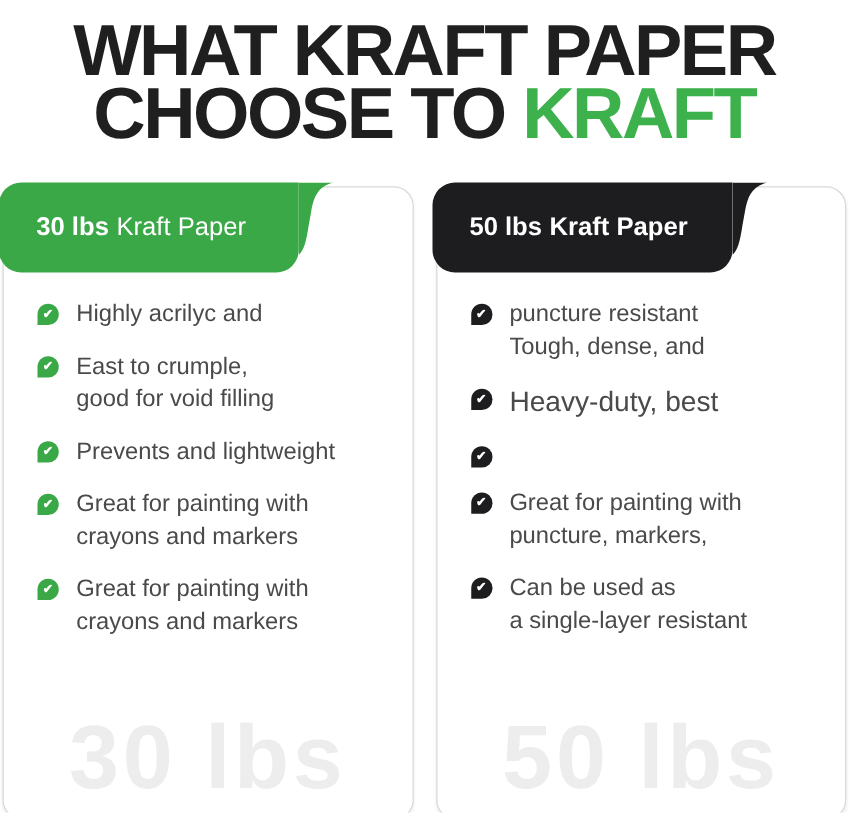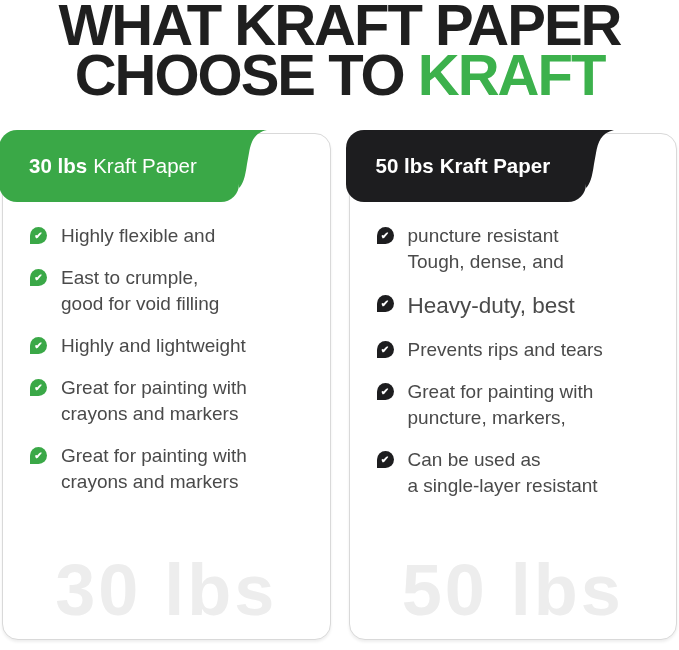--- a/index.html
+++ b/index.html
@@ -11,21 +11,21 @@
   :root{
     --accent:#3CB14C;
     --tab-green:#3AA847;
     --tab-dark:#1D1D1F;
     --title-dark:#1F1F1F;
     --body-text:#4A4A4A;
     --card-border:#D9D9D9;
     --watermark:#EDEDED;
   }
   .page-title{
-    margin:0;padding-top:0;
+    margin:16px;padding-top:0;
     text-align:center;
     font-size:58px;line-height:50px;
     font-weight:700;letter-spacing:-2px;
     color:var(--title-dark);
     white-space:nowrap;
   }
   .page-title .accent{color:var(--accent);}
   .cards{
     display:flex;gap:18px;
     padding:0 2px;
@@ -109,34 +109,34 @@
       <span class="tab-weight">30 lbs</span>
       <span class="tab-product">Kraft Paper</span>
       <svg class="tab-flare" width="28" height="58" viewBox="0 0 28 58" aria-hidden="true">
         <path d="M0 0 H28 C15 3 12 12 10 23 L8 34 C6 48 4 54 0 58 Z"></path>
       </svg>
     </div>
     <ul class="feature-list" id="list-0">
         <li class="feature-item">
           <span class="check-badge">✔</span>
           <div class="item-text">
-            <div>Highly flexible and</div>
+            <div>Highly acrilyc and</div>
           </div>
         </li>
         <li class="feature-item">
           <span class="check-badge">✔</span>
           <div class="item-text">
             <div>East to crumple,</div>
             <div>good for void filling</div>
           </div>
         </li>
         <li class="feature-item">
           <span class="check-badge">✔</span>
           <div class="item-text">
-            <div>Highly and lightweight</div>
+            <div>Prevents and lightweight</div>
           </div>
         </li>
         <li class="feature-item">
           <span class="check-badge">✔</span>
           <div class="item-text">
             <div>Great for painting with</div>
             <div>crayons and markers</div>
           </div>
         </li>
         <li class="feature-item">
@@ -167,23 +167,20 @@
           </div>
         </li>
         <li class="feature-item size-large">
           <span class="check-badge">✔</span>
           <div class="item-text">
             <div>Heavy-duty, best</div>
           </div>
         </li>
         <li class="feature-item">
           <span class="check-badge">✔</span>
-          <div class="item-text">
-            <div>Prevents rips and tears</div>
-          </div>
         </li>
         <li class="feature-item">
           <span class="check-badge">✔</span>
           <div class="item-text">
             <div>Great for painting with</div>
             <div>puncture, markers,</div>
           </div>
         </li>
         <li class="feature-item">
           <span class="check-badge">✔</span>

